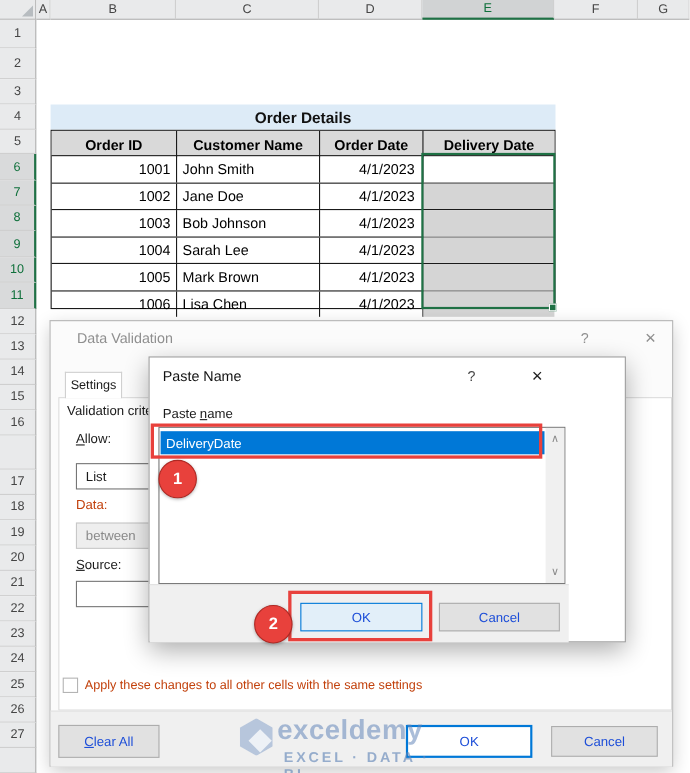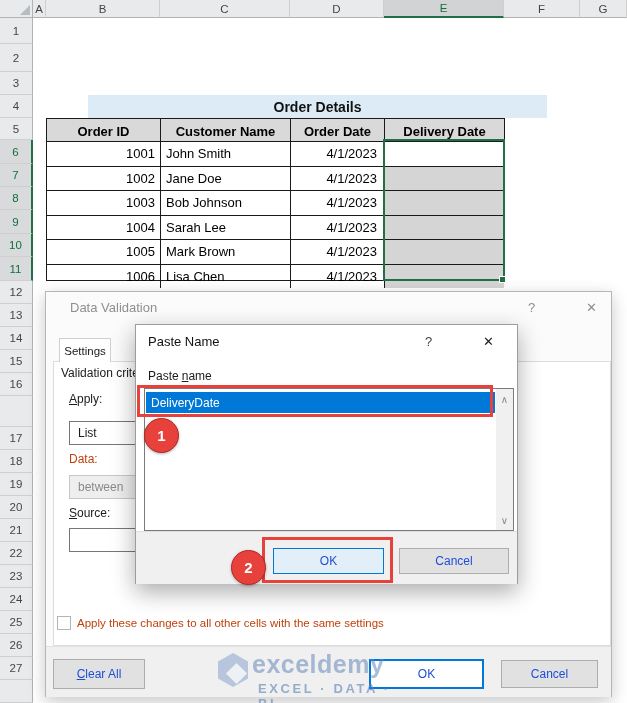--- a/index.html
+++ b/index.html
@@ -18,21 +18,21 @@
           border-left:10px solid transparent;border-bottom:10px solid #b7bcc0;}
   .rowh{position:absolute;left:0;width:33px;background:#e9eaeb;border-right:1px solid #b2b2b2;
         border-bottom:1px solid #cfcfcf;font-size:11.5px;color:#454545;display:flex;
         align-items:center;justify-content:center;box-sizing:border-box;}
   .rowh.sel{background:#d9dadb;border-right:2px solid #1f7145;color:#0f703b;}
 
   
   .banner-title{left:46px;top:44px;width:459px;height:27px;background:#b4c6e7;display:flex;
         align-items:center;justify-content:center;font-size:15.5px;font-weight:bold;color:#111;}
   .banner-table{left:46px;top:95px;width:459px;height:23px;background:#ddebf7;display:flex;
-        align-items:center;justify-content:center;font-size:14px;font-weight:bold;color:#111;margin-left:42px;}
+        align-items:center;justify-content:center;font-size:14px;font-weight:bold;color:#111;}
   .order-table{left:46px;top:118px;width:459px;height:163px;border:1px solid #1a1a1a;background:#fff;}
   .t-row{display:flex;height:23.5px;border-top:1px solid #1a1a1a;}
   .t-row.head{height:22px;border-top:none;background:#d9d9d9;font-weight:bold;}
   .td{box-sizing:border-box;font-size:13px;color:#000;display:flex;align-items:center;overflow:hidden;}
   .c1{width:114px;border-right:1px solid #1a1a1a;justify-content:flex-end;padding-right:5px;}
   .c2{width:130px;border-right:1px solid #1a1a1a;padding-left:5px;}
   .c3{width:94px;border-right:1px solid #1a1a1a;justify-content:flex-end;padding-right:7px;}
   .c4{flex:1;}
   .t-row.head .td{justify-content:center;padding:12px;font-size:13px;}
   .c4.gray{background:#d5d5d5;}
@@ -54,21 +54,21 @@
   .combo{position:absolute;background:#fff;border:1px solid #767676;font-size:12px;color:#1b1b1b;
         display:flex;align-items:center;padding-left:8px;z-index:2;box-sizing:border-box;}
   .combo.disabled{background:#eeeeee;border-color:#c8c8c8;color:#8a8a8a;}
   .checkbox{left:11px;top:324px;width:14px;height:14px;background:#fff;border:1px solid #b4b4b4;z-index:2;}
   .dv-footer{left:0;top:354px;width:565px;height:51px;background:#f0f0f0;border-top:1px solid #e2e2e2;}
   .btn{position:absolute;background:#e1e1e1;border:1px solid #adadad;font-size:12px;color:#1d4ed8;
         display:flex;align-items:center;justify-content:center;box-sizing:border-box;z-index:2;}
   .btn.primary-focus{background:#ffffff;border:2px solid #0078d7;}
   .btn.blue-lite{background:#e2eff9;border:1px solid #0078d7;}
 
-  #pn-dialog{left:135px;top:324px;width:383px;height:260px;background:#ffffff;
+  #pn-dialog{left:135px;top:324px;width:434px;height:260px;background:#ffffff;
         border:1px solid #9c9c9c;box-shadow:0 8px 22px rgba(0,0,0,.33);z-index:20;}
   .pn-title{left:12px;top:9px;font-size:13px;color:#111;}
   .pn-label{left:12px;top:44px;font-size:12px;color:#1b1b1b;}
   .ul-first{display:inline-block;}
   .ul-first::first-letter{text-decoration:underline;}
   .ml{margin-left:3px;}
   .pn-list{left:8px;top:63px;width:370px;height:143px;background:#fff;border:1px solid #7a7a7a;}
   .pn-scroll{position:absolute;right:0;top:0;width:17px;height:100%;background:#f0f0f0;}
   .scroll-arrow{position:absolute;left:0;width:17px;height:20px;display:flex;align-items:center;
         justify-content:center;font-size:10px;color:#8a8a8a;}
@@ -189,21 +189,21 @@
   <div class="dlg" id="dv-dialog">
     <div class="abs dv-title">Data Validation</div>
     <div class="dlg-ico" style="left:482px;top:8px">?</div>
     <div class="dlg-ico" style="left:540px;top:8px">✕</div>
 
     <div class="abs tab">Settings</div>
     <div class="abs tab-page"></div>
 
     <div class="dv-label" style="left:15px;top:74px">Validation criteria:</div>
 
-    <div class="dv-label" style="left:23px;top:100px"><span class="ul-first">Apply:</span></div>
+    <div class="dv-label" style="left:23px;top:100px"><span class="ul-first">Allow:</span></div>
     <div class="combo" style="left:23px;top:129px;width:240px;height:24px">List</div>
 
     <div class="dv-label gray" style="left:23px;top:160px">Data:</div>
     <div class="combo disabled" style="left:23px;top:183px;width:113px;height:24px">between</div>
 
     <div class="dv-label" style="left:23px;top:214px"><span class="ul-first">Source:</span></div>
     <div class="combo" style="left:23px;top:236px;width:240px;height:24px"></div>
 
     <div class="abs checkbox"></div>
     <div class="dv-label gray" style="left:31px;top:325px;font-size:11.5px">Apply these changes to all other cells with the same settings</div>

